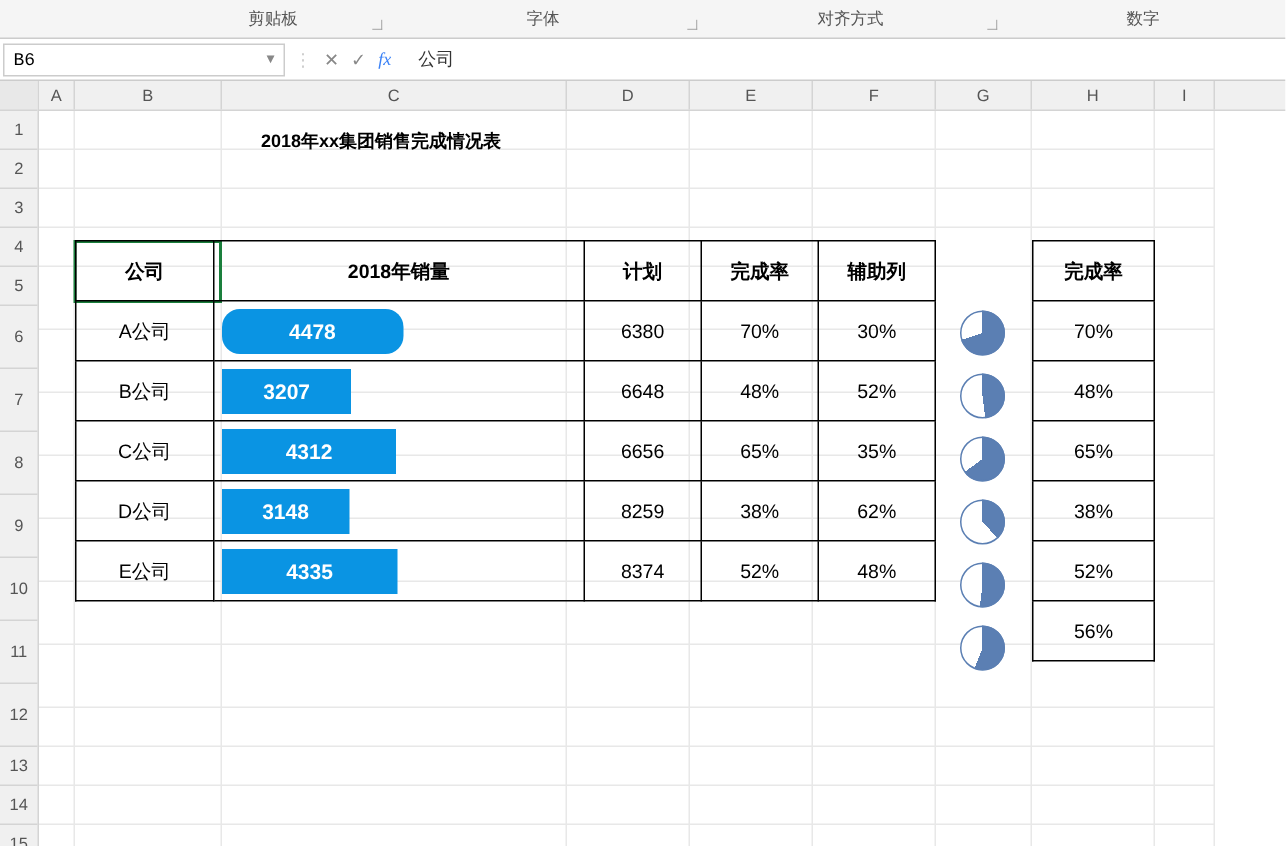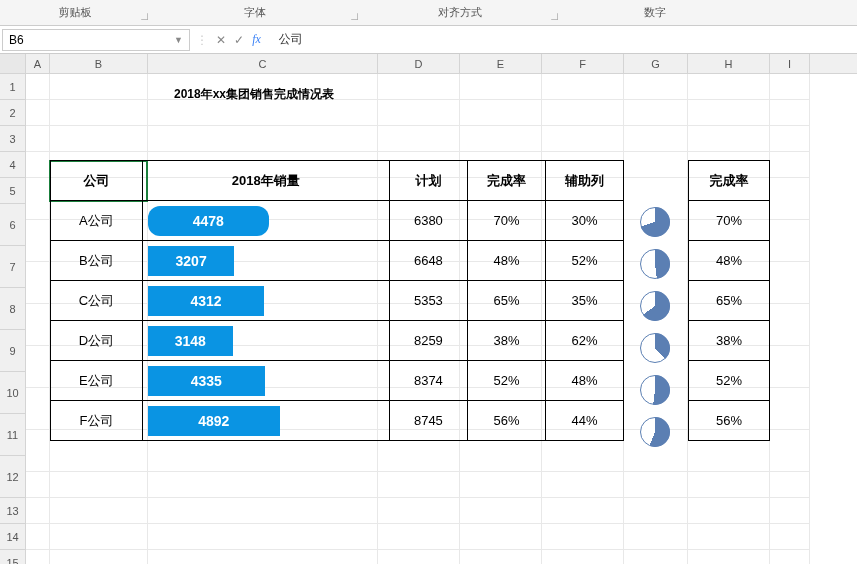--- a/index.html
+++ b/index.html
@@ -1,24 +1,24 @@
 <!DOCTYPE html>
 <html><head>
 <meta charset="utf-8">
 <style>
 * { box-sizing: border-box; margin: 0; padding: 0; }
 body { font-family: "Microsoft YaHei", SimSun, Arial, sans-serif; font-size: 12px; background: #fff; color: #000; overflow: hidden; width: 857px; height: 564px; }
 
-.ribbon-tabs { height: 26px; display: flex; align-items: center; border-bottom: 1px solid #ccc; background: #f5f5f5; position: relative; }
+.ribbon-tabs { height: 26px; display: flex; align-items: center; border-bottom: 1px solid #ccc; background: #f5f5f5; position: relative; justify-content: flex-end; }
 .ribbon-group { width: 150px; text-align: center; font-size: 11px; color: #555; position: relative; }
 .ribbon-group::after { content: ""; position: absolute; right: 0; bottom: -2px; width: 10px; height: 10px; border-right: 1px solid #999; border-bottom: 1px solid #999; transform: scale(0.6); }
 .ribbon-group:last-child::after { display: none; }
 
 .name-bar { height: 28px; display: flex; align-items: center; border-bottom: 1px solid #ccc; }
-.name-box { width: 188px; height: 22px; border: 1px solid #ccc; margin-left: 2px; display: flex; align-items: center; padding: 0 6px; background: #fff; font-size: 12px; justify-content: space-between; }
+.name-box { width: 188px; height: 22px; border: 1px solid #ccc; margin-left: 2px; display: flex; align-items: center; padding: 0 6px; background: #fff; font-size: 12px; justify-content: space-between; font-family: Liberation Mono, monospace; }
 .name-box .dd { color: #888; font-size: 9px; }
 .fx-area { display: flex; align-items: center; margin-left: 6px; gap: 8px; flex: 1; }
 .fx-btn { color: #888; font-size: 12px; }
 .fx-italic { font-style: italic; font-family: serif; color: #3b82f6; }
 .formula-text { color: #333; margin-left: 10px; }
 
 .grid { display: flex; height: calc(100% - 54px); }
 .row-hdr-col { width: 26px; background: #f0f0f0; border-right: 1px solid #d4d4d4; }
 .row-hdr-col .corner { height: 20px; border-bottom: 1px solid #d4d4d4; background: #e8e8e8; }
 .row-hdr { height: 26px; border-bottom: 1px solid #d4d4d4; text-align: center; font-size: 11px; color: #555; line-height: 26px; }
@@ -316,21 +316,21 @@
               </td>
               <td>6648</td>
               <td>48%</td>
               <td>52%</td>
             </tr>
             <tr>
               <td>C公司</td>
               <td class="bar-cell">
                 <div class="bar" style="width: 49.3082%;">4312</div>
               </td>
-              <td>5353</td>
+              <td>6656</td>
               <td>65%</td>
               <td>35%</td>
             </tr>
             <tr>
               <td>D公司</td>
               <td class="bar-cell">
                 <div class="bar" style="width: 35.9977%;">3148</div>
               </td>
               <td>8259</td>
               <td>38%</td>
@@ -338,29 +338,20 @@
             </tr>
             <tr>
               <td>E公司</td>
               <td class="bar-cell">
                 <div class="bar" style="width: 49.5712%;">4335</div>
               </td>
               <td>8374</td>
               <td>52%</td>
               <td>48%</td>
             </tr>
-            <tr>
-              <td>F公司</td>
-              <td class="bar-cell">
-                <div class="bar" style="width: 55.9405%;">4892</div>
-              </td>
-              <td>8745</td>
-              <td>56%</td>
-              <td>44%</td>
-            </tr>
           </tbody>
       </table>
         <table class="tbl2">
         <thead>
             <tr>
               <th>完成率</th>
             </tr>
           </thead>
         <tbody id="tbl2body">
             <tr>

